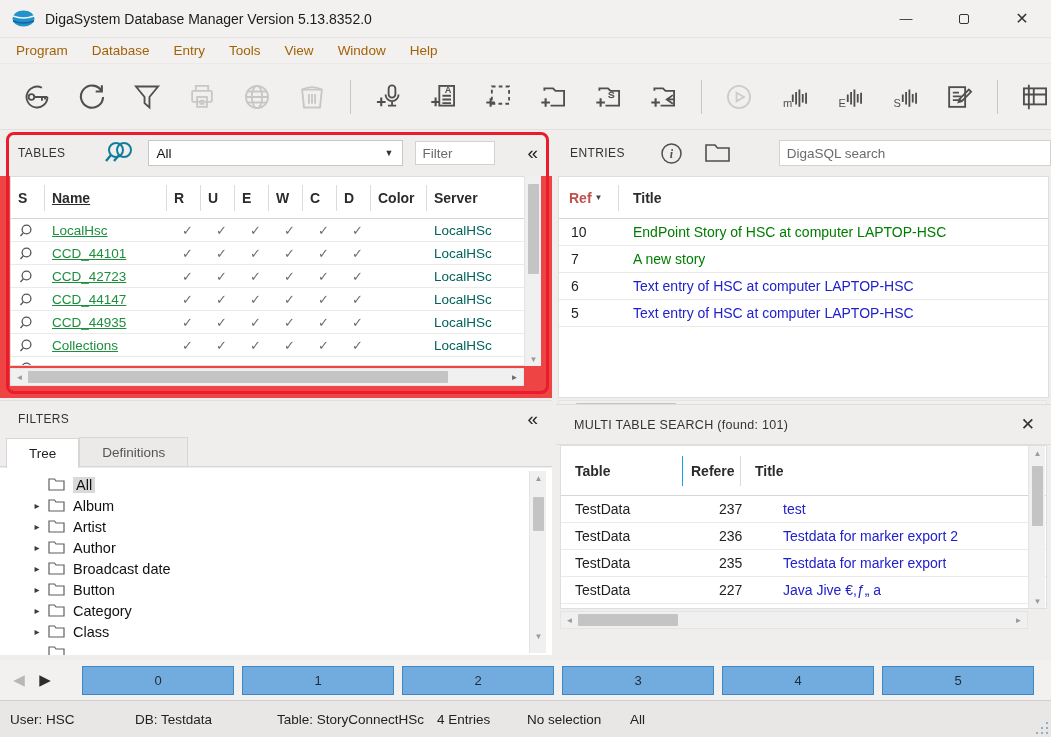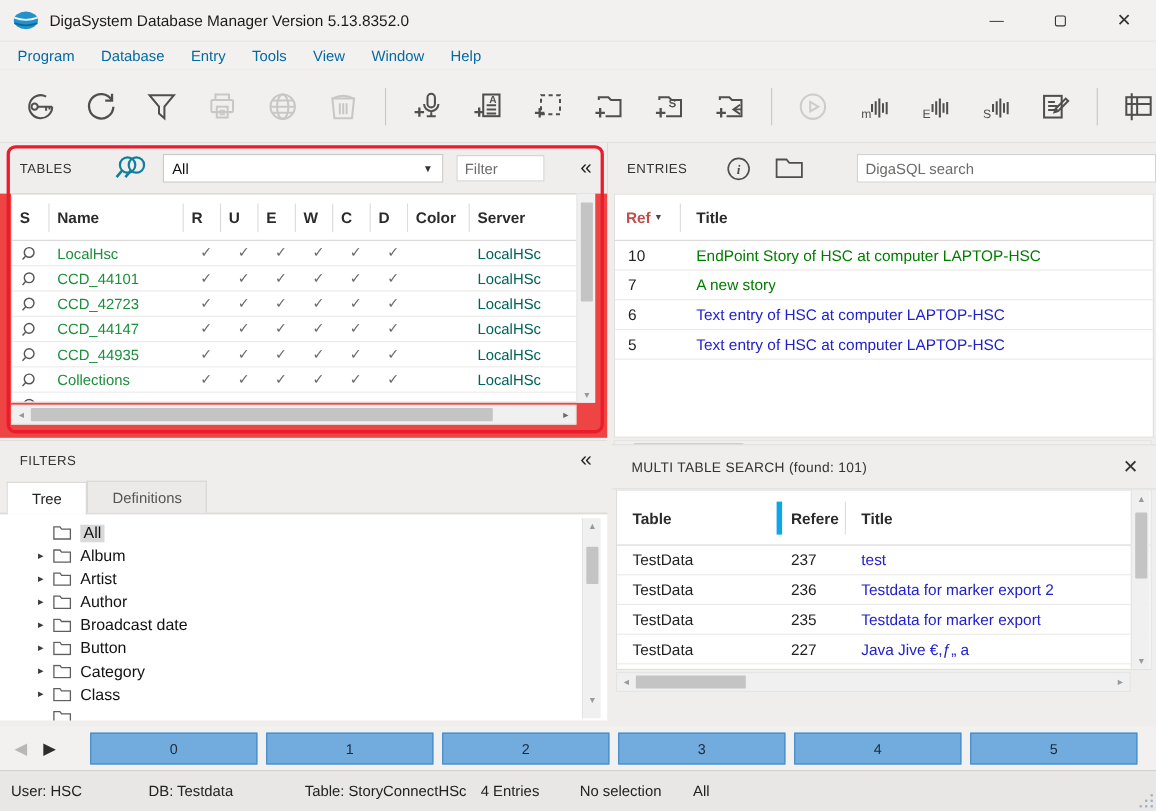--- a/index.html
+++ b/index.html
@@ -11,21 +11,21 @@
     display:flex; align-items:center; border-bottom:1px solid #e7e5e3;}
   .titlebar .logo { margin:0 10px 0 12px; display:flex; }
   .title-text { font-size:14px; color:#1b1b1b; }
   .wincontrols { margin-left:auto; display:flex; height:38px; }
   .winbtn { width:58px; height:38px; display:flex; align-items:center; justify-content:center;
     font-size:13px; color:#333; }
   .max-box { width:10px; height:10px; border:1.4px solid #333; border-radius:2px; }
   
   .menubar { left:0; top:38px; width:1051px; height:26px; background:#f3f1f0;
     display:flex; align-items:center; padding-left:4px; border-bottom:1px solid #eceae8;}
-  .menu-item { padding:0 12px; font-size:13.5px; color:#0369a1; height:26px; line-height:26px; }
+  .menu-item { padding:0 12px; font-size:13.5px; color:#a16207; height:26px; line-height:26px; }
   
   .toolbar { left:0; top:64px; width:1051px; height:66px; background:#f2f0ef;
     display:flex; align-items:center; padding-left:14px; border-bottom:1px solid #e3e1df; overflow:hidden;}
   .tb { width:46px; height:40px; display:flex; align-items:center; justify-content:center; flex:0 0 auto; margin-right:9px;}
   .tbsep { width:1px; height:34px; background:#c9c7c5; margin:0 14px 0 6px; flex:0 0 auto;}
   svg { display:block; }
   
   .panel-header { display:flex; align-items:center; background:#f0eeec; }
   .panel-title { font-size:12px; letter-spacing:.4px; color:#333; }
   .collapse { margin-left:auto; font-size:19px; color:#222; padding:0 14px; }
@@ -37,21 +37,21 @@
   input.box::placeholder { color:#6d6b69; opacity:1;}
   
   .tables-panel { left:0; top:130px; width:552px; height:268px; background:#ef4444; }
   .tables-head { height:46px; padding-left:18px; }
   .grid { background:#fff; border:1px solid #e0deda; }
   .tgrid { position:absolute; left:10px; top:46px; width:531px; height:190px; overflow:hidden;}
   .trow { display:flex; align-items:center; height:23px; border-bottom:1px solid #eceae8; font-size:13.5px;}
   .thead-row { height:42px; border-bottom:1px solid #d8d6d4; font-weight:bold; color:#2b2b2b; font-size:14px;}
   .thead-row .cell { border-right:1px solid #dddbd9; height:26px; display:flex; align-items:center;}
   .cell { padding-left:7px; overflow:hidden; white-space:nowrap; flex:0 0 auto;}
-  .c-s{width:34px;} .c-name{width:122px;} .c-ck{width:34px;} .c-color{width:56px;} .c-server{width:78px; border-right:none!important;}
+  .c-s{width:34px;} .c-name{width:122px;text-decoration:underline;} .c-ck{width:34px;} .c-color{width:56px;} .c-server{width:78px; border-right:none!important;}
   .tname { color:#1d8f3c; }
   .tserver { color:#00635c; }
   .chk { color:#6e6c6a; font-size:13px; display:block; text-align:center; width:100%;}
   .dot { width:11px; height:11px; border-radius:50%; margin-left:12px; }
   .vscroll { position:absolute; width:17px; background:#f0f0f0; border-left:1px solid #e4e4e4;}
   .hscroll { position:absolute; height:18px; background:#f0f0f0; border:1px solid #e4e4e4;
     display:flex; align-items:center;}
   .sb-arrow { width:17px; text-align:center; font-size:8px; color:#9a9a9a; flex:0 0 auto;}
   .sb-thumb { background:#c4c4c4; height:12px; border-radius:1px;}
   .sb-vthumb { background:#c4c4c4; width:11px; margin-left:3px; border-radius:1px;}
@@ -80,21 +80,21 @@
   .erow { display:flex; height:27px; align-items:center; border-bottom:1px solid #eceae8; font-size:14px;}
   .erow .ref { width:60px; padding-left:12px; color:#222;}
   .erow .ttl { padding-left:14px; white-space:nowrap; overflow:hidden;}
   
   .mts-panel { left:556px; top:404px; width:495px; height:232px; background:#f0eeec; border-top:1px solid #ddd;}
   .mts-head { height:40px; padding-left:18px; border-bottom:1px solid #ddd;}
   .mts-title { font-size:12.5px; color:#333; letter-spacing:.3px;}
   .mts-close { margin-left:auto; padding:0 16px; font-size:17px; color:#333;}
   .mgrid { position:absolute; left:4px; top:40px; width:487px; height:164px; background:#fff; border:1px solid #e0deda; overflow:hidden;}
   .mhead { display:flex; height:50px; align-items:center; border-bottom:1px solid #d8d6d4; font-weight:bold; font-size:14px; color:#2b2b2b;}
-  .m-table { width:150px; padding-left:14px; border-right:5px solid #0ea5e9; height:30px; display:flex; align-items:center;}
+  .m-table { width:122px; padding-left:14px; border-right:1px solid #0ea5e9; height:30px; display:flex; align-items:center;}
   .m-ref { width:58px; padding-left:8px; border-right:1px solid #dddbd9; height:30px; display:flex; align-items:center; overflow:hidden;}
   .m-title { padding-left:14px;}
   .mrow { display:flex; height:27px; align-items:center; border-bottom:1px solid #eceae8; font-size:14px;}
   .mrow .mc1 { width:150px; padding-left:14px; color:#222;}
   .mrow .mc2 { width:58px; padding-left:8px; color:#222;}
   .mrow .mc3 { padding-left:14px; color:#2121cc; white-space:nowrap; overflow:hidden;}
   
   .pager { left:0; top:660px; width:1051px; height:40px; background:#f3f1f0; display:flex; align-items:center;}
   .pg-arrow { width:26px; text-align:center; font-size:15px;}
   .pg-prev { color:#b9b7b5; margin-left:6px;}

